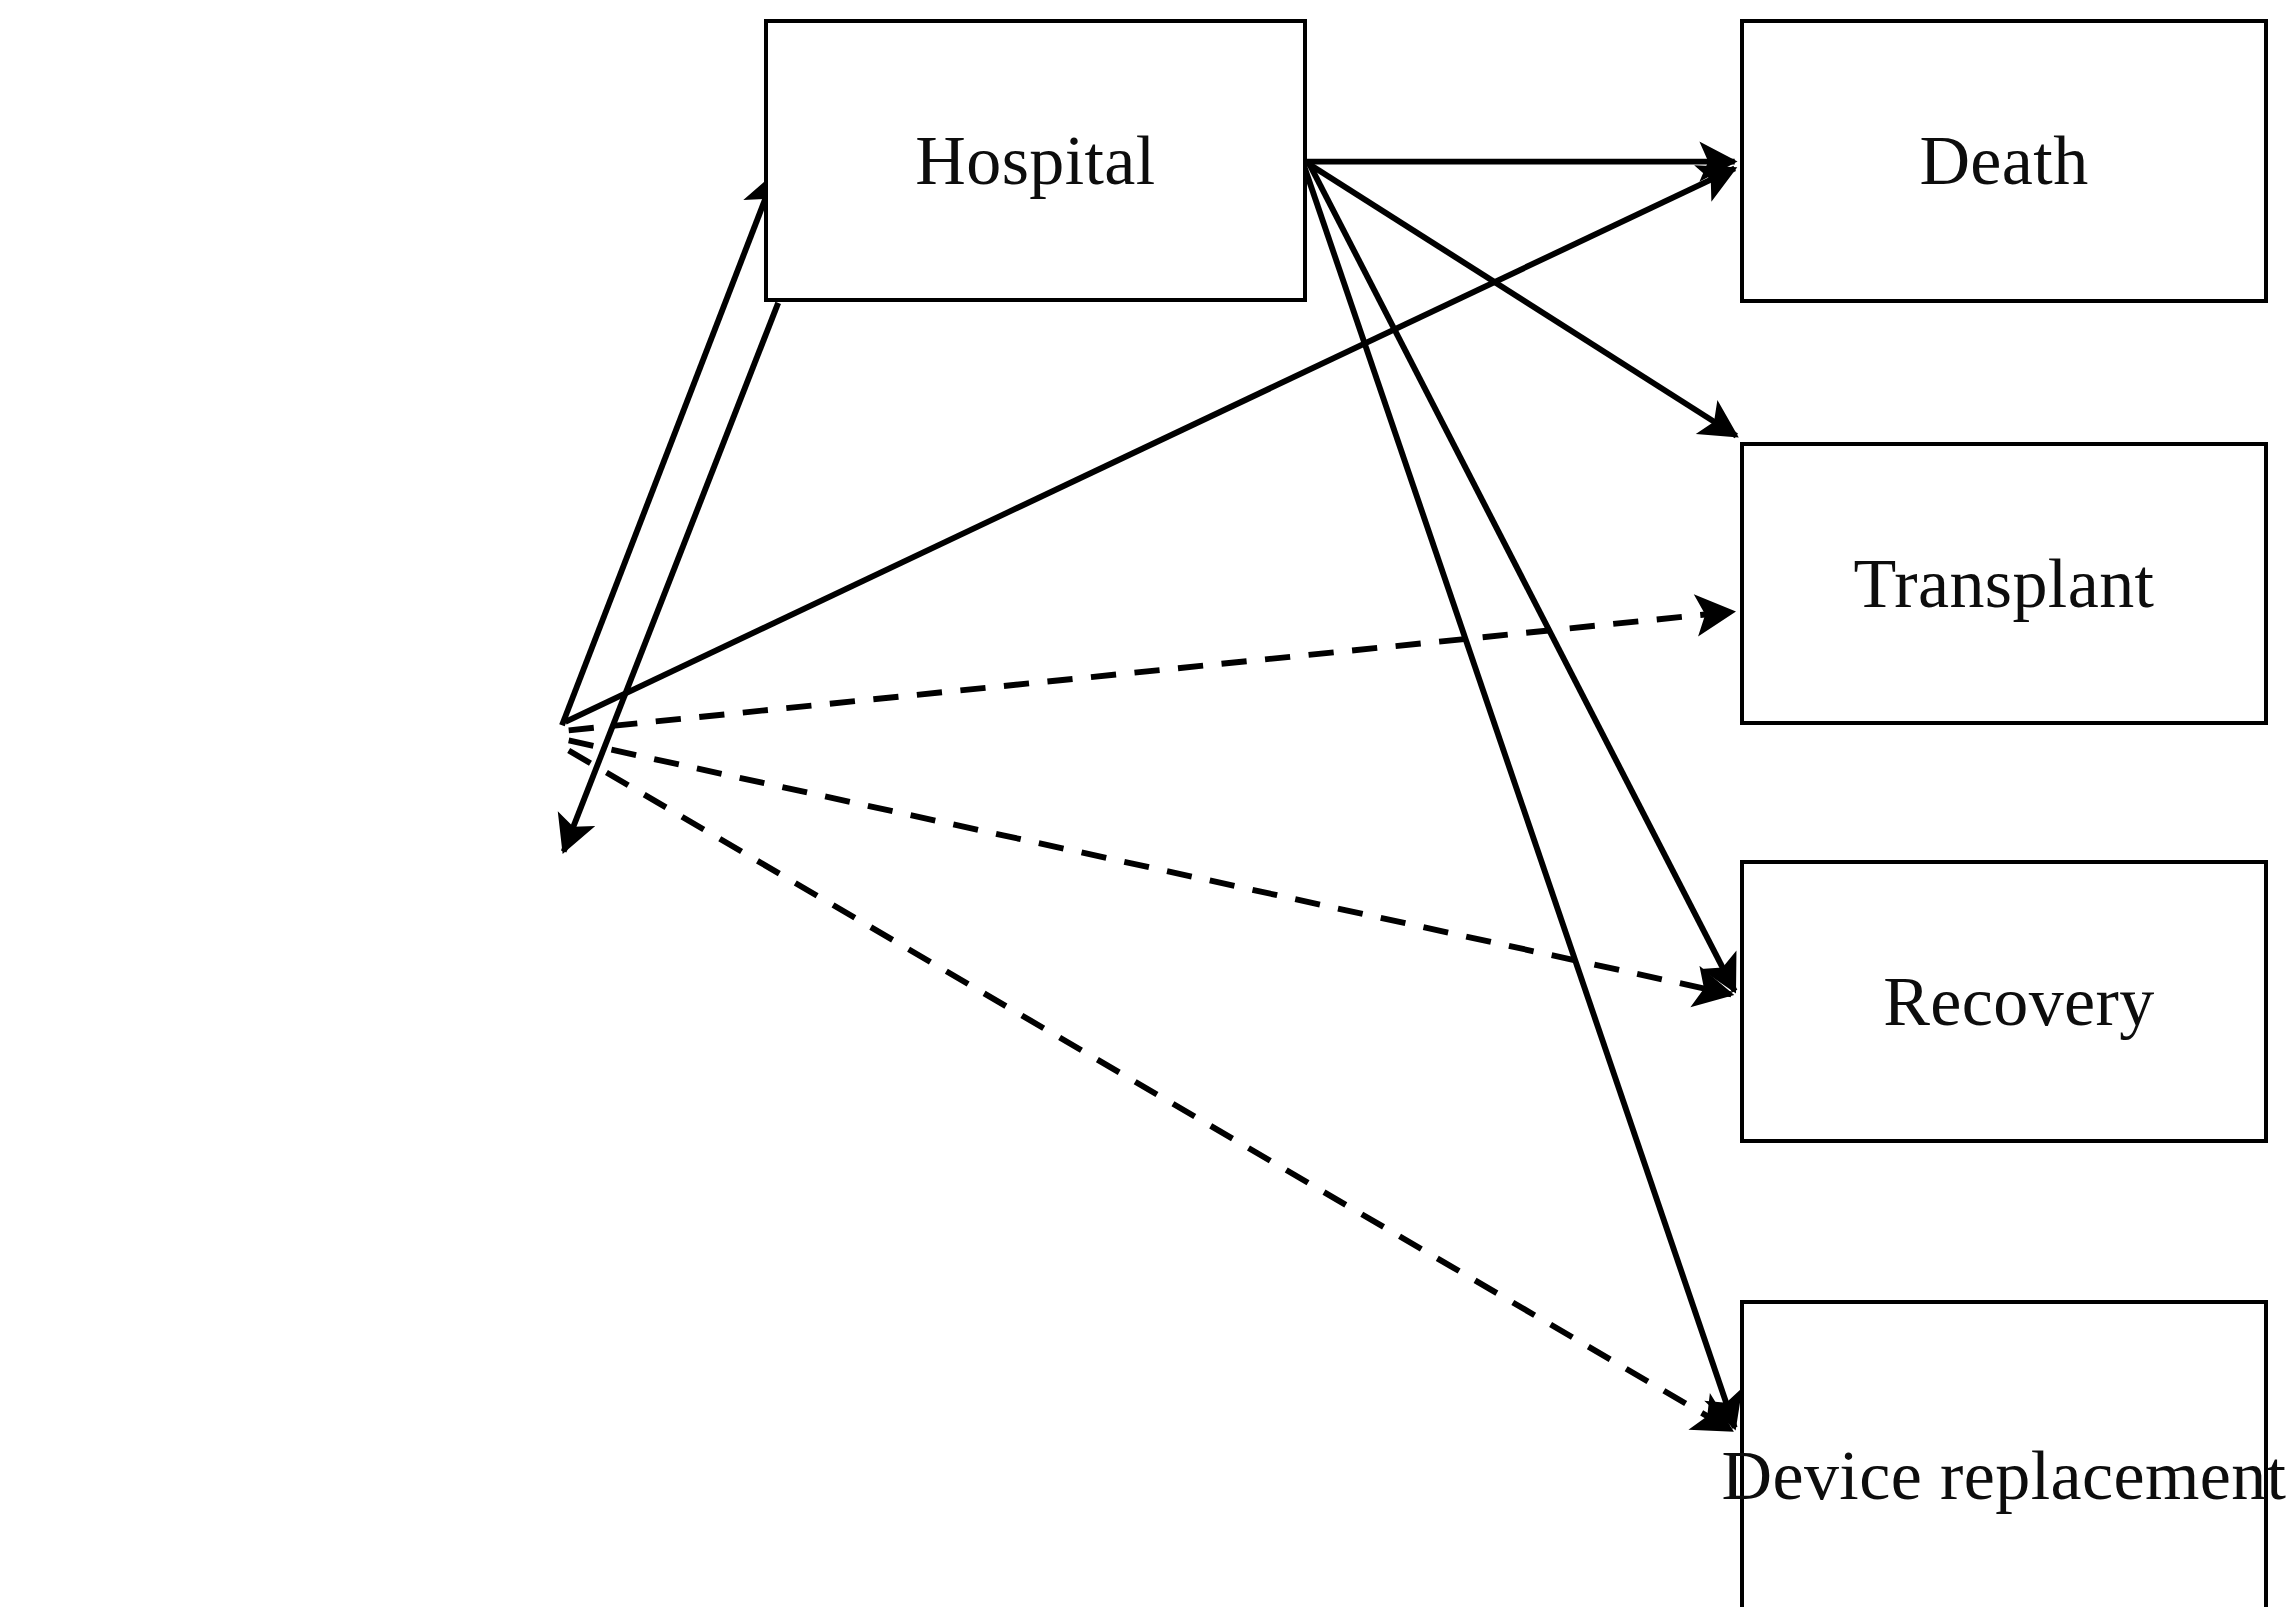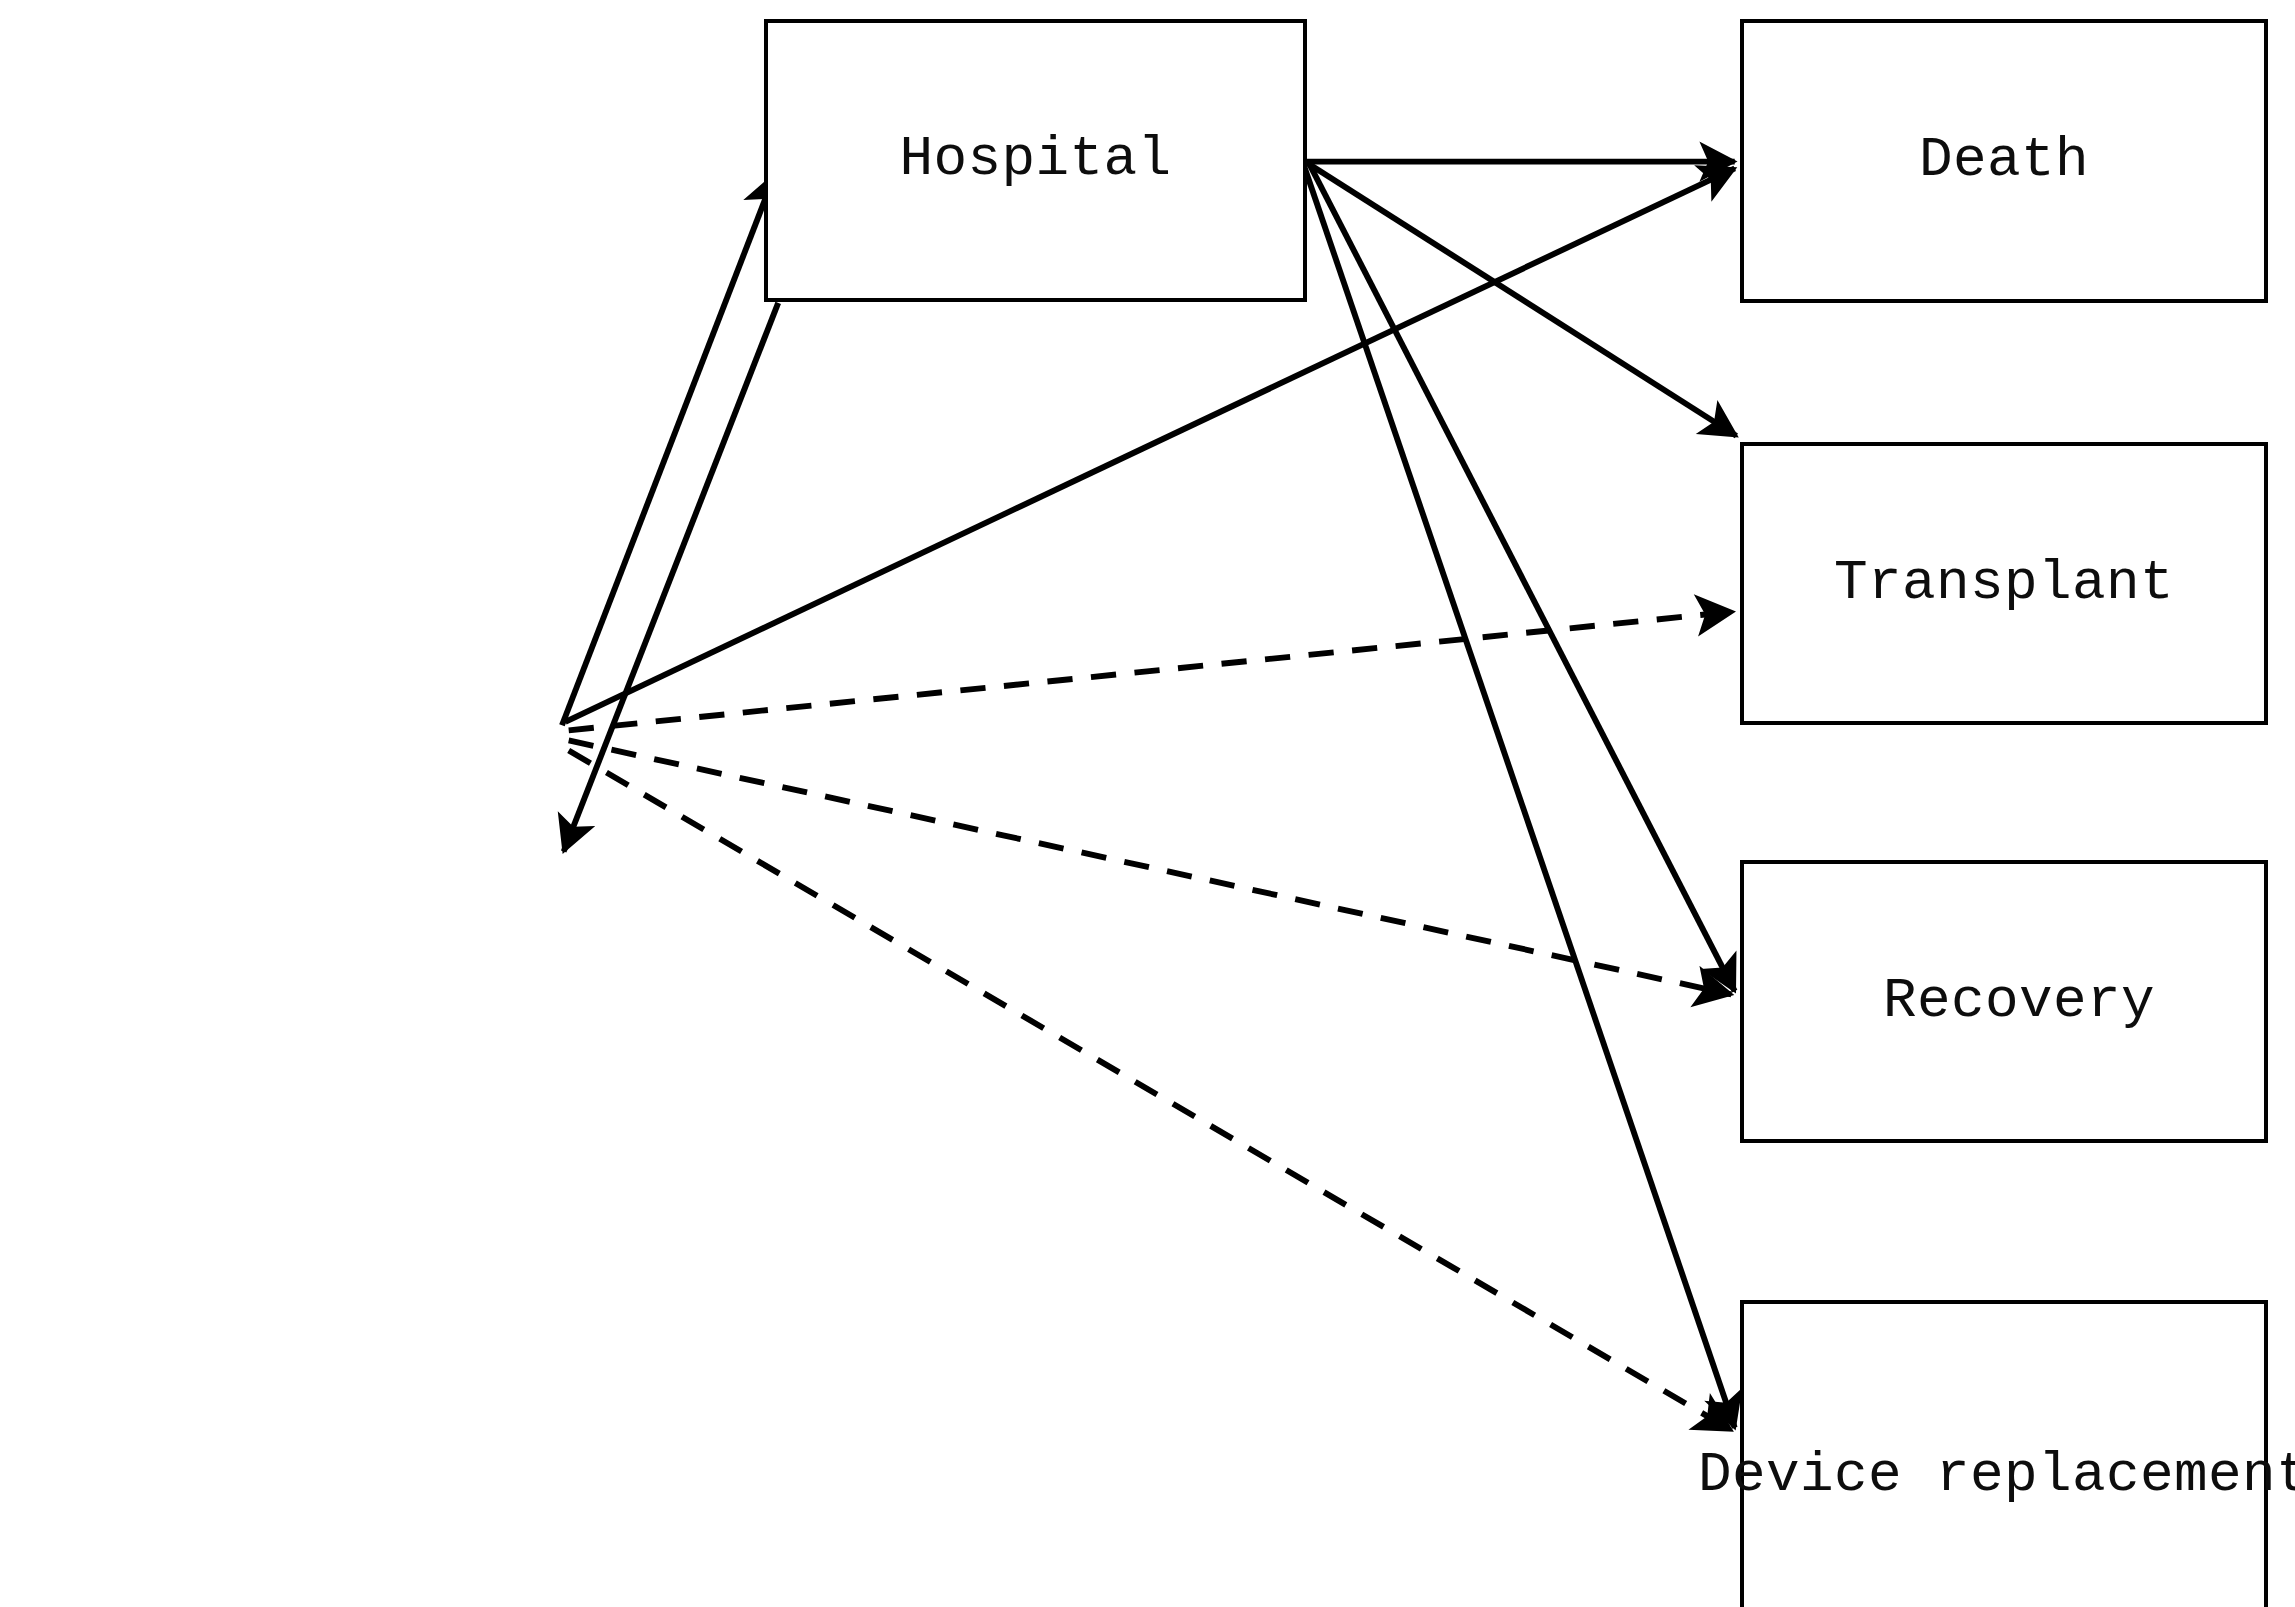--- a/index.html
+++ b/index.html
@@ -29,22 +29,22 @@
     position: absolute;
     box-sizing: border-box;
     background: #ffffff;
     border: 4.2px solid #000000;
     display: flex;
     align-items: center;
     justify-content: center;
     z-index: 5;
   }
   .state-label {
-    font-family: Liberation Mono, monospace;
-    font-size: 56px;
+    font-family: Liberation Serif, serif;
+    font-size: 70px;
     line-height: 1.1;
     color: #0d0d0d;
     white-space: nowrap;
     letter-spacing: 0.4px;
     text-align: center;
   }
 </style>
 </head>
 <body>
 

